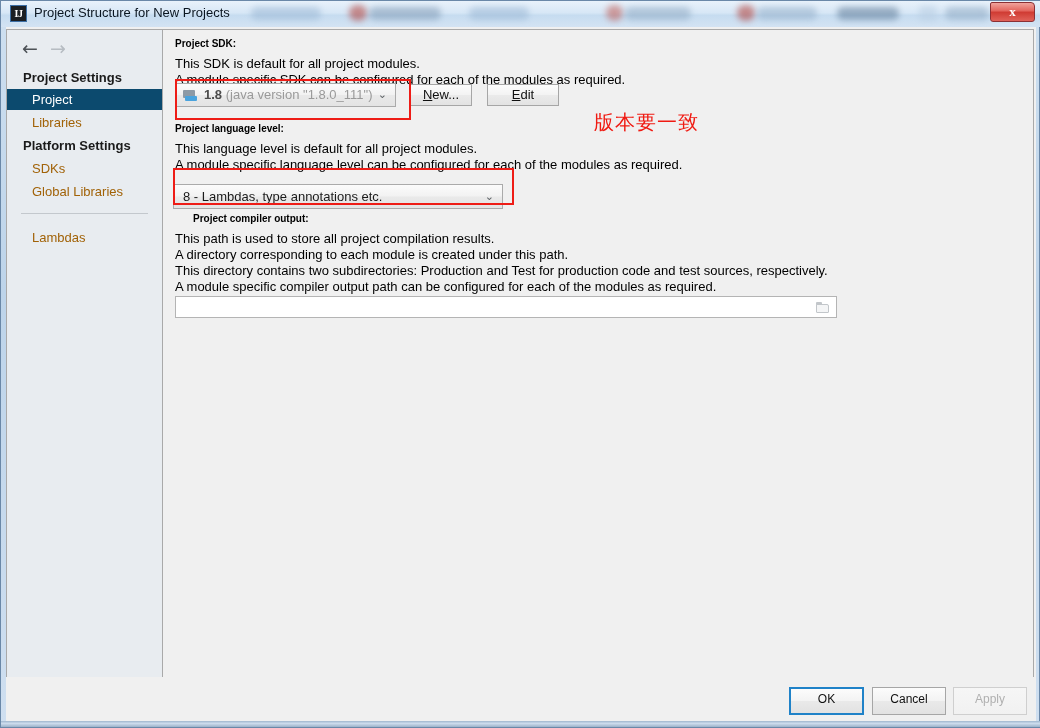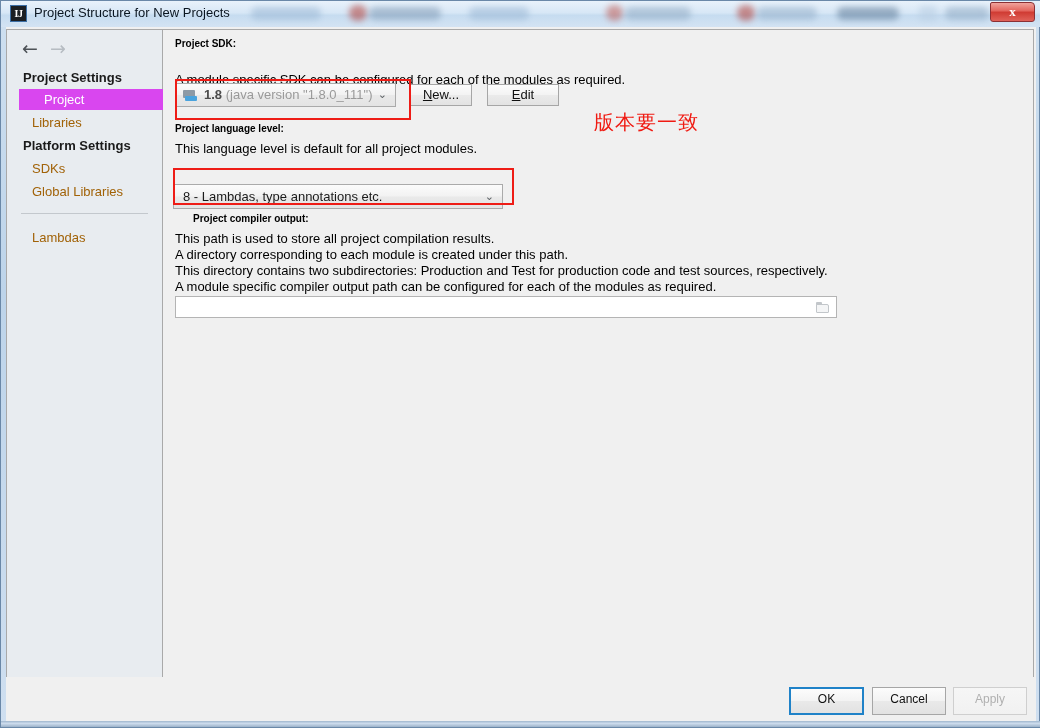--- a/index.html
+++ b/index.html
@@ -136,23 +136,22 @@
     width: 155px;
     height: 21px;
     box-sizing: border-box;
     padding-left: 25px;
     font-size: 13px;
     color: #a16207;
     line-height: 21px;
     white-space: nowrap;
   }
   .side-item.selected {
-    background: #d946ef;
+    background: #0c4a6e;
     color: #ffffff;
-    margin-left: 12px;
   }
   #side-sep {
     position: absolute;
     left: 14px; top: 183px;
     width: 127px;
     height: 1px;
     background: #c3c8cd;
   }
 
   
@@ -381,37 +380,39 @@
       <div class="side-item" style="top:128px;">SDKs</div>
       <div class="side-item" style="top:151px;">Global Libraries</div>
 
       <div id="side-sep"></div>
       <div class="side-item" style="top:197px;">Lambdas</div>
     </div>
 
     <div id="main">
 
       <div class="sec-title" style="top:8px;">Project SDK:</div>
+      <div class="sec-line" style="top:26px;">This SDK is default for all project modules.</div>
       <div class="sec-line" style="top:42px;">A module specific SDK can be configured for each of the modules as required.</div>
 
       <div class="combo" id="sdk-combo">
         <span id="sdk-icon">
           <span class="mon"></span>
             <span class="base"></span>
         </span>
         <span id="sdk-ver">1.8</span>
         <span id="sdk-detail">(java version "1.8.0_111")</span>
         <span class="chev">⌄</span>
       </div>
 
       <div class="pbtn" id="btn-new"><span class="mn">N</span><span>ew...</span></div>
       <div class="pbtn" id="btn-edit"><span class="mn">E</span><span>dit</span></div>
 
       <div class="sec-title" style="top:93px;">Project language level:</div>
       <div class="sec-line" style="top:111px;">This language level is default for all project modules.</div>
+      <div class="sec-line" style="top:127px;">A module specific language level can be configured for each of the modules as required.</div>
 
       <div class="combo" id="lang-combo">
         <span>8 - Lambdas, type annotations etc.</span>
         <span class="chev">⌄</span>
       </div>
 
       <div class="sec-title" style="top:183px;margin-left:18px;">Project compiler output:</div>
       <div class="sec-line" style="top:201px;">This path is used to store all project compilation results.</div>
       <div class="sec-line" style="top:217px;">A directory corresponding to each module is created under this path.</div>
       <div class="sec-line" style="top:233px;">This directory contains two subdirectories: Production and Test for production code and test sources, respectively.</div>

